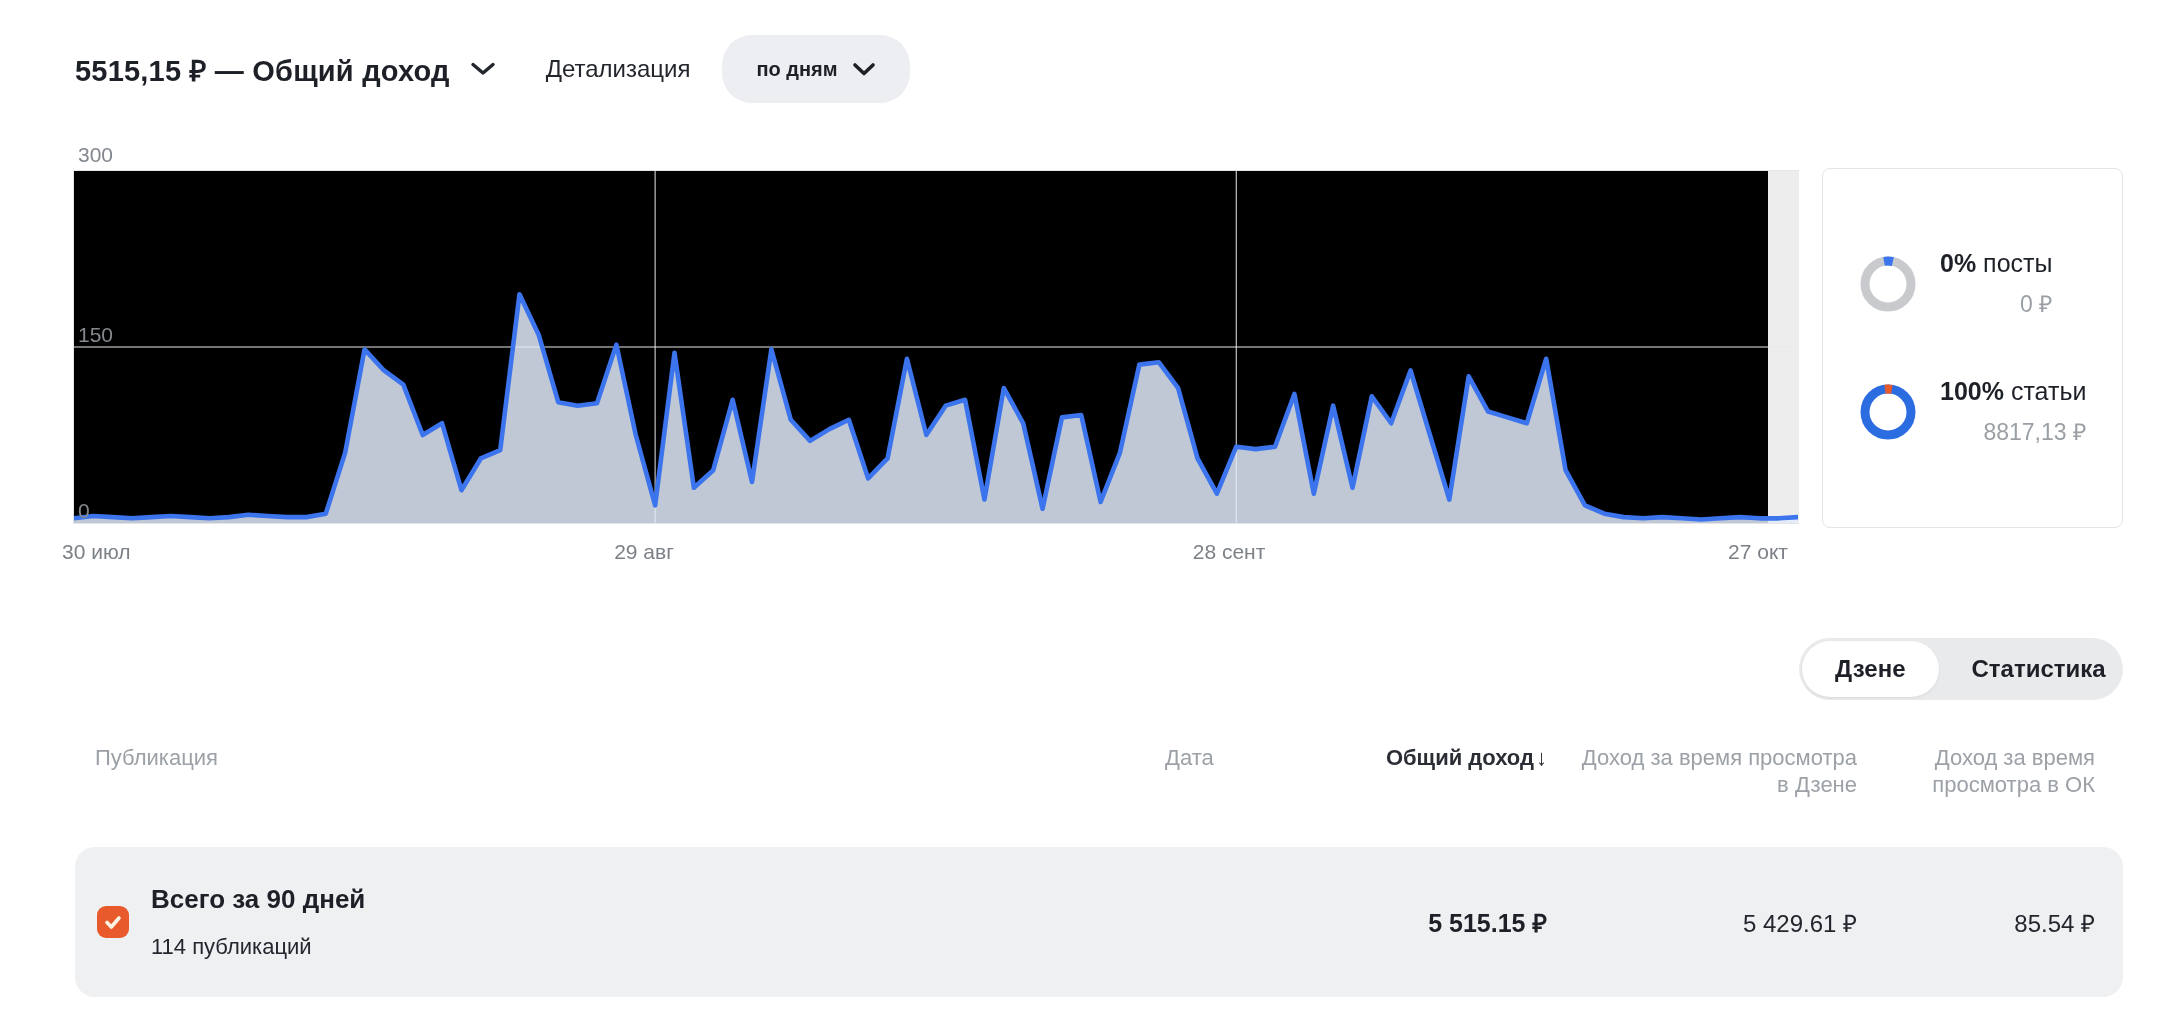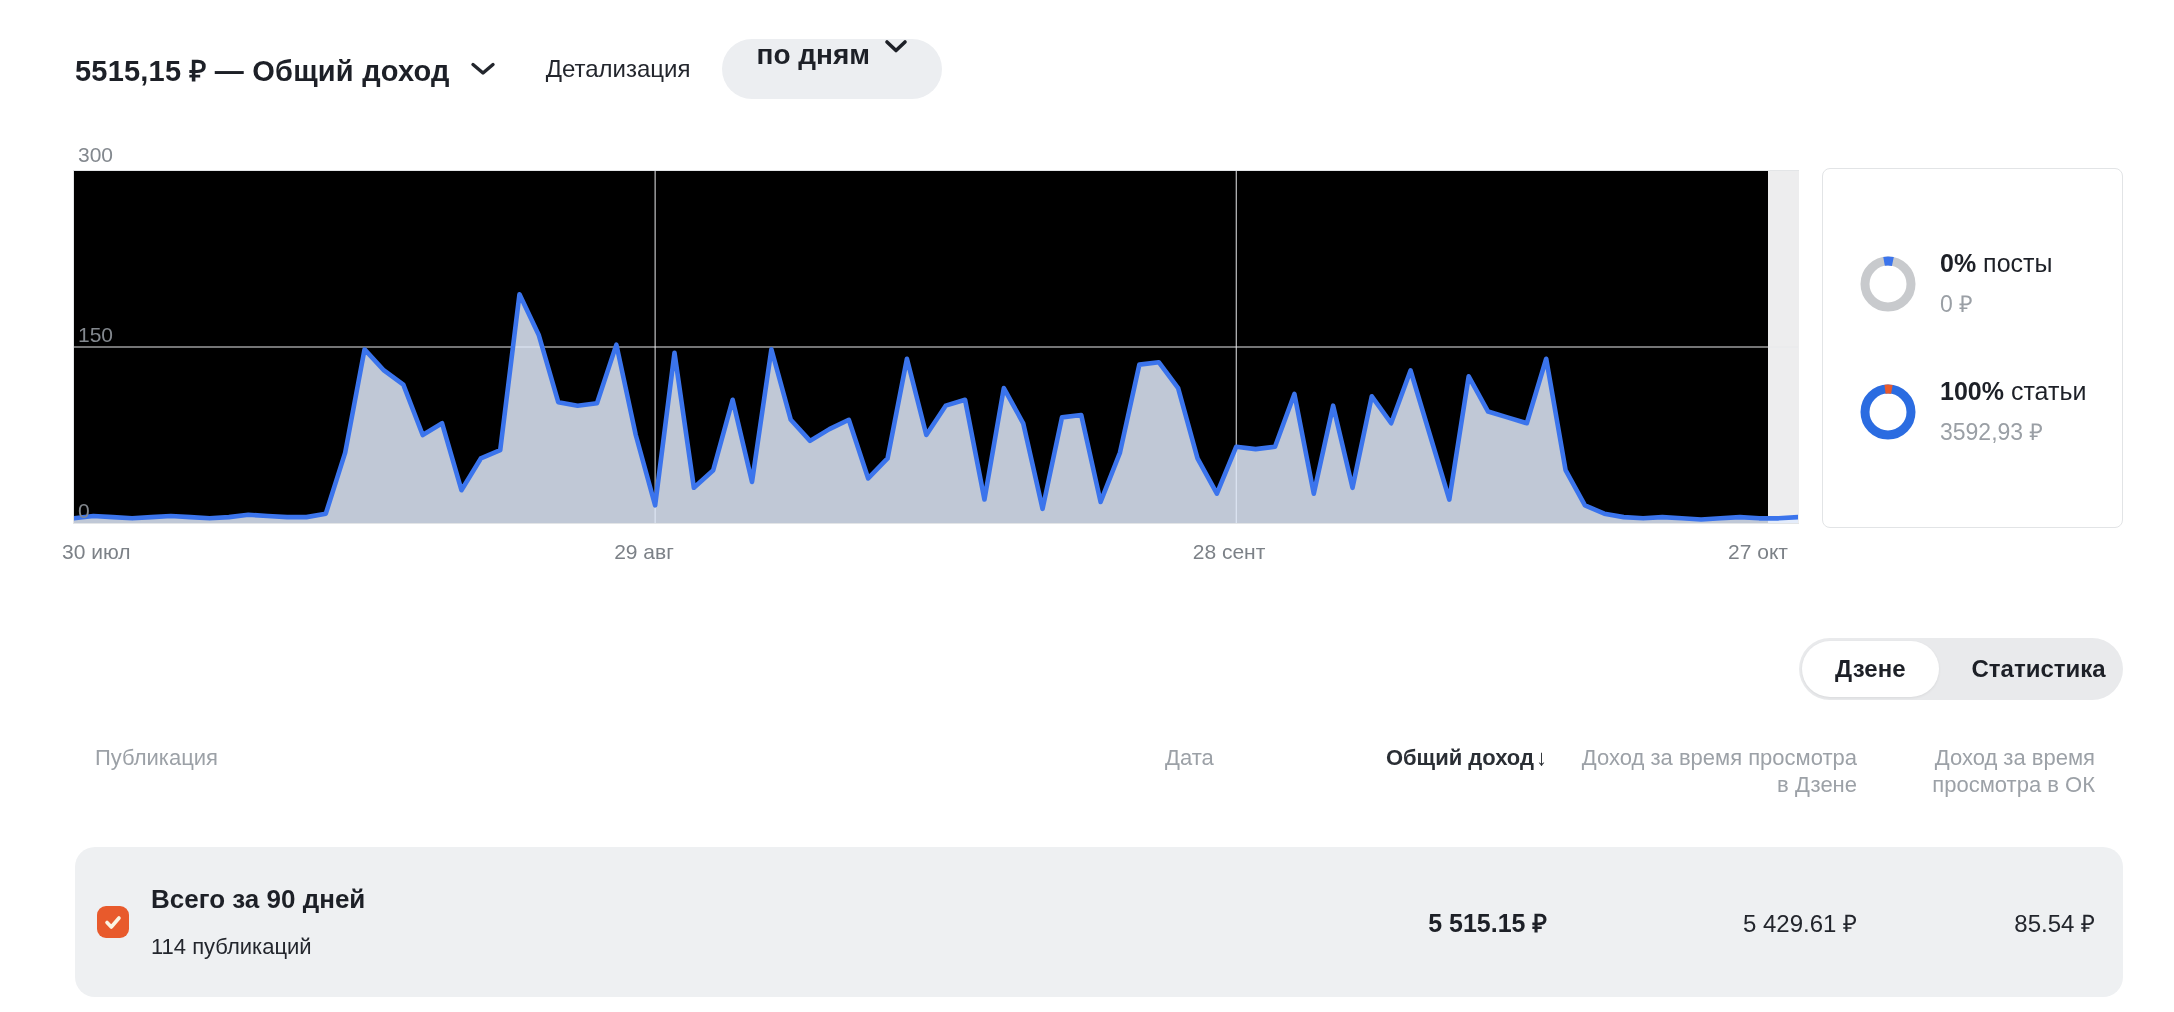--- a/index.html
+++ b/index.html
@@ -8,23 +8,23 @@
     width:2174px; height:1012px; position:relative; overflow:hidden;
     font-family:"Liberation Sans", sans-serif; color:#1d2027;
   }
 
   
   .title-row { position:absolute; left:75px; top:38px; height:62px; display:flex; align-items:center; }
   .page-title { font-size:29px; font-weight:700; color:#1d2027; letter-spacing:.2px; }
   .title-chevron { margin-left:20px; display:flex; align-items:center; cursor:pointer; }
   .detail-label { margin-left:50px; font-size:24px; color:#23262d; }
   .period-btn {
-    margin-left:32px; height:60px; padding:0 34px; border:none; cursor:pointer;
-    background:#eceef1; border-radius:30px; display:flex; align-items:flex-start; gap:14px;
-    font-family:inherit; font-size:28px; font-weight:700; color:#1d2027;
+    margin-left:32px; height:68px; padding:0 34px; border:none; cursor:pointer;
+    background:#eceef1; border-radius:30px; display:flex; align-items:center; gap:14px;
+    font-family:inherit; font-size:20px; font-weight:700; color:#1d2027;
   }
 
   
   .plot {
     position:absolute; left:73px; top:170px; width:1726px; height:354px;
     border:1px solid #e3e5e7; background:#000000;
   }
   .plot-band { position:absolute; top:0; bottom:0; left:1694px; width:31px; background:#ededee; }
   .plot svg.series { position:absolute; inset:0; width:100%; height:100%; }
   .ytick { position:absolute; left:4px; font-size:21px; color:#83888e; line-height:22px; background:transparent; }
@@ -37,21 +37,21 @@
   .xt1 { left:582px; transform:translateX(-50%); }
   .xt2 { left:1167px; transform:translateX(-50%); }
   .xt3 { right:0; }
 
   
   .legend-card {
     position:absolute; left:1822px; top:168px; width:301px; height:360px;
     border:1px solid #e2e4e6; border-radius:8px; background:#fff;
     display:flex; flex-direction:column; justify-content:center; gap:58px; padding-left:37px;
   }
-  .legend-item { display:flex; align-items:center; gap:24px; }
+  .legend-item { display:flex; align-items:center; gap:24px;text-align:right; }
   .legend-texts .l1 { font-size:25px; color:#1d2027; }
   .legend-texts .l1 b { font-weight:700; }
   .legend-texts .l2 { font-size:23px; color:#9a9fa5; margin-top:9px; }
 
   
   .tabs {
     position:absolute; top:638px; left:1799px; width:324px; height:62px;
     background:#e9eaec; border-radius:31px; display:flex; align-items:center; padding:3px;
   }
   .tab { height:56px; display:flex; align-items:center; padding:0 33px;
@@ -138,21 +138,21 @@
       <div class="l2">0 ₽</div>
     </div>
   </div>
   <div class="legend-item">
     <svg width="56" height="56" viewBox="0 0 56 56">
       <circle class="ring" cx="28" cy="28" r="23" fill="none" stroke="#2b6ce1" stroke-width="9"></circle>
       <circle class="tick" cx="28" cy="28" r="23" fill="none" stroke="#e85a2c" stroke-width="9" stroke-dasharray="8 136.5" stroke-dashoffset="4" transform="rotate(-90 28 28)"></circle>
     </svg>
     <div class="legend-texts">
       <div class="l1"><b>100%</b> <span>статьи</span></div>
-      <div class="l2">3592,93 ₽</div>
+      <div class="l2">8817,13 ₽</div>
     </div>
   </div>
 </div>
 
 <div class="tabs">
   <div class="tab active">Дзене</div>
   <div class="tab inactive">Статистика</div>
 </div>
 
 <div class="thead">

